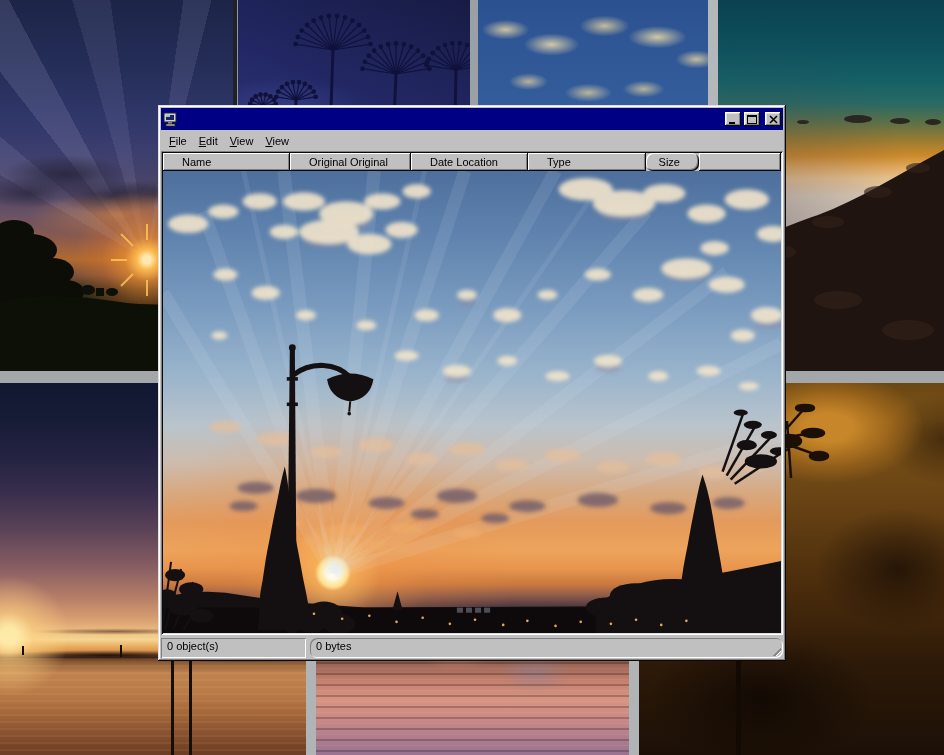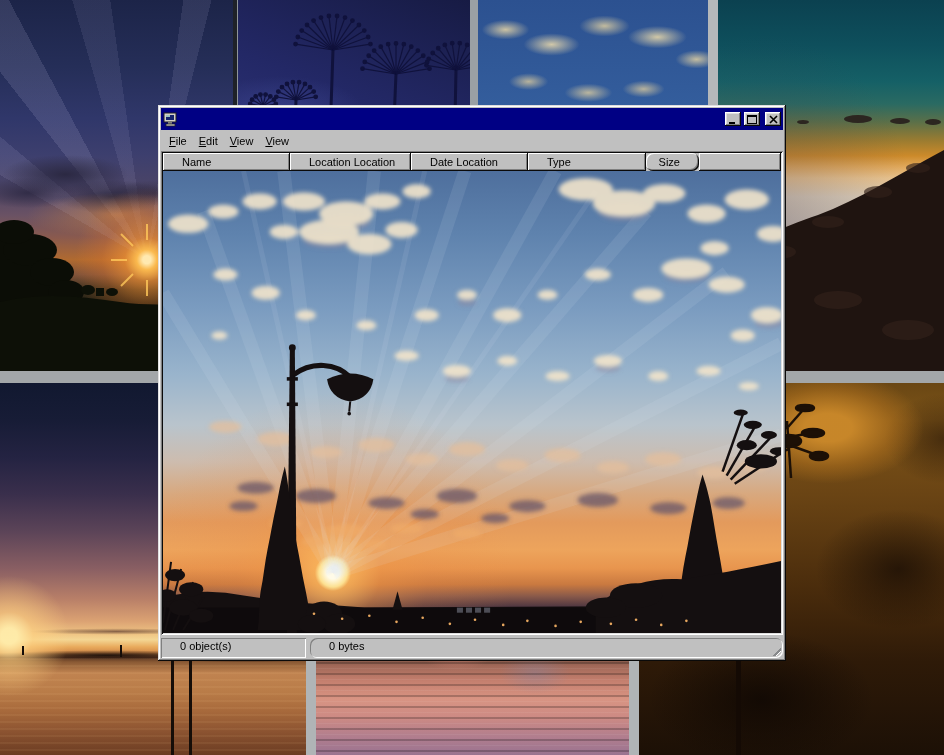--- a/index.html
+++ b/index.html
@@ -114,21 +114,21 @@
     box-shadow: inset -1px -1px 0 #0a0a0a, inset 1px 1px 0 #ffffff, inset -2px -2px 0 #808080;}
   .hcell.size{justify-content:flex-end;border-radius:7px;}
   .photo{flex:1;position:relative;overflow:hidden;min-height:0;
     background:
       radial-gradient(circle at 27.5% 87%, #fffbe8 0 6px, rgba(255,230,150,.95) 14px, rgba(250,180,90,.8) 3%,
         rgba(240,150,70,.45) 8%, rgba(235,140,70,.18) 16%, rgba(230,140,80,0) 30%),
       linear-gradient(180deg,#4e6f9d 0%,#5f83ae 14%,#7b9cc0 30%,#99b4cc 44%,#b9c4cc 55%,#cdbcae 63%,
         #d8a87e 70%,#e39a5c 76%,#eda45c 82%,#e8954e 86%,#c97940 89.5%,#8a5a4a 92%,#4a3440 94.5%,#201722 97%,#140e14 100%);}
   .photo svg{position:absolute;left:0;top:0;width:100%;height:100%;}
   .statusbar{height:20px;flex:0 0 20px;display:flex;gap:4px;margin-top:3px;}
-  .spanel{box-sizing:border-box;font-size:11px;color:#000;padding:2px 19px;white-space:nowrap;
+  .spanel{box-sizing:border-box;font-size:11px;color:#000;padding:2px 6px;white-space:nowrap;
     box-shadow: inset 1px 1px 0 #808080, inset -1px -1px 0 #ffffff;}
   .spanel.p1{width:145px;}
   .spanel.p2{flex:1;position:relative;border-radius:7px;}
   .grip{position:absolute;right:2px;bottom:2px;width:12px;height:12px;
     background:repeating-linear-gradient(-45deg, transparent 0 3px, #ffffff 3px 4px, #87898b 4px 6px);
     clip-path:polygon(100% 0, 100% 100%, 0 100%);}
 </style>
 </head>
 <body>
 
@@ -387,21 +387,21 @@
     <div class="menubar">
       <span class="menu-item">File</span>
       <span class="menu-item">Edit</span>
       <span class="menu-item">View</span>
       <span class="menu-item">View</span>
     </div>
 
     <div class="listframe">
       <div class="header-row">
         <div class="hcell" style="width:127px;">Name</div>
-        <div class="hcell" style="width:121px;">Location Location</div>
+        <div class="hcell" style="width:121px;">Original Original</div>
         <div class="hcell" style="width:117px;">Date Location</div>
         <div class="hcell" style="width:118px;text-align:right;">Type</div>
         <div class="hcell size" style="width:53px;">Size</div>
         <div class="hcell" style="flex:1;"></div>
       </div>
 
       <div class="photo">
         <svg id="photo-svg" viewBox="0 0 614 455" preserveAspectRatio="none">
           <defs>
               <filter id="soft" x="-30%" y="-30%" width="160%" height="160%">

